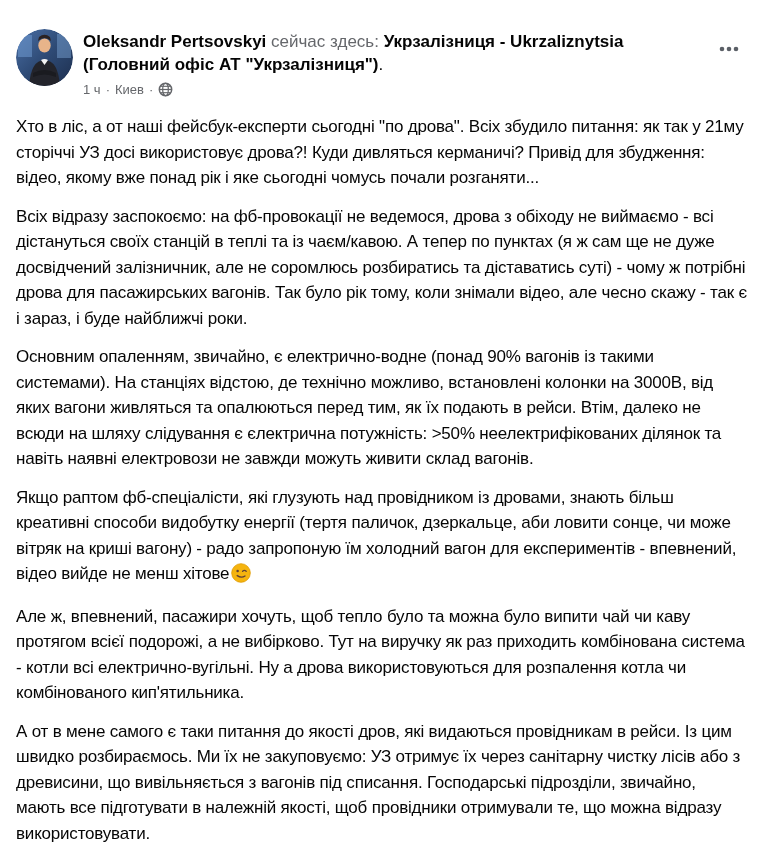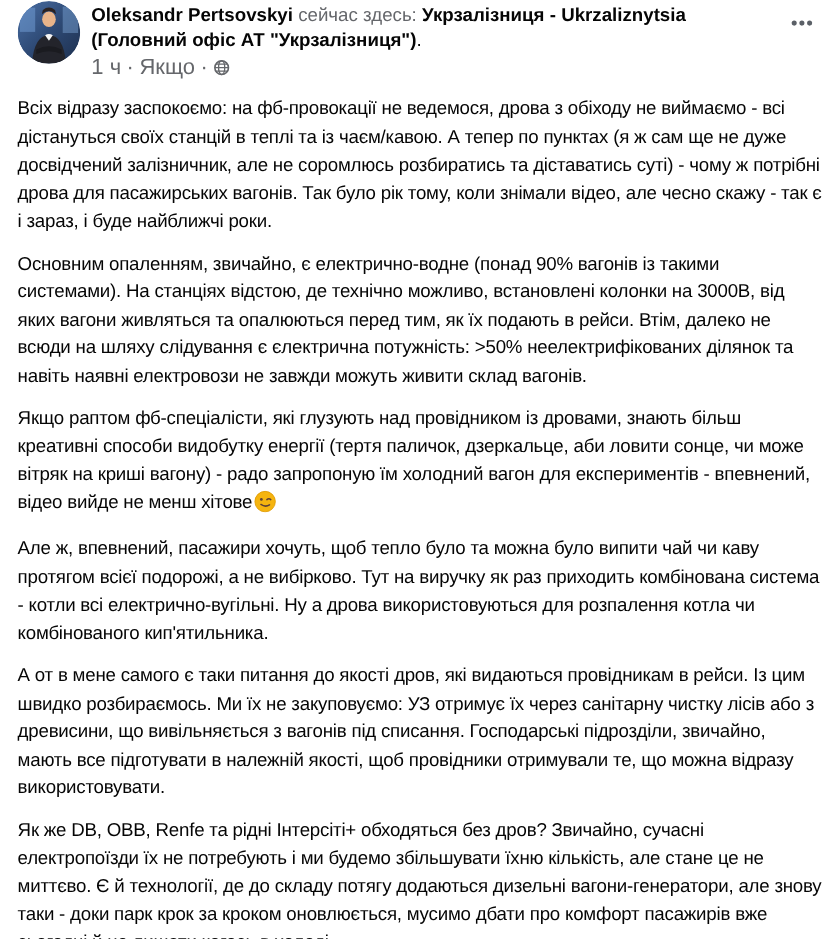--- a/index.html
+++ b/index.html
@@ -1,29 +1,29 @@
 <!DOCTYPE html>
 <html><head>
 <meta charset="utf-8">
 <style>
   html,body{margin:0;padding:0;background:#f0f2f5;}
   .post-card{
     width:763px;height:854px;box-sizing:border-box;background:#fff;
-    padding:1px 16px 0 16px;overflow:hidden;position:relative;
+    padding:29px 16px 0 16px;overflow:hidden;position:relative;
     font-family:"Liberation Sans","DejaVu Sans",sans-serif;
     color:#050505;
   }
   .header-row{display:flex;align-items:flex-start;}
   .avatar-wrap{width:57px;height:57px;margin-right:10px;flex-shrink:0;border-radius:50%;overflow:hidden;cursor:pointer;}
   .avatar-wrap svg{display:block;}
   .header-text{flex:1;font-size:17px;line-height:23px;padding-top:1px;}
   .author-link{font-weight:bold;color:#050505;cursor:pointer;}
   .context-text{color:#65676b;}
   .place-link{font-weight:bold;color:#050505;cursor:pointer;}
-  .meta-row{display:flex;align-items:center;gap:5px;color:#65676b;font-size:20px;line-height:19px;margin-top:4px;}
+  .meta-row{display:flex;align-items:center;gap:5px;color:#65676b;font-size:13px;line-height:19px;margin-top:4px;}
   .meta-sep{color:#65676b;}
   .menu-btn{width:36px;height:36px;border-radius:50%;display:flex;align-items:center;justify-content:center;cursor:pointer;flex-shrink:0;margin-top:2px;}
   .post-body{margin-top:15px;font-size:17px;line-height:25.5px;letter-spacing:-0.2px;}
   .post-body p{margin:0 0 13px 0;}
   .emoji{display:inline-block;vertical-align:-4px;margin-left:2px;}
 </style>
 </head>
 <body>
 
 <div class="post-card">
@@ -55,21 +55,21 @@
       </svg>
     </div>
 
     <div class="header-text">
       <span class="author-link">Oleksandr Pertsovskyi</span>
       <span class="context-text">сейчас здесь:</span>
       <span class="place-link">Укрзалізниця - Ukrzaliznytsia (Головний офіс АТ "Укрзалізниця")</span><span>.</span>
       <div class="meta-row">
         <span>1 ч</span>
         <span class="meta-sep">·</span>
-        <span>Якщо</span>
+        <span>Киев</span>
         <span class="meta-sep">·</span>
         <span style="display:inline-flex;">
           <svg width="15" height="15" viewBox="0 0 16 16">
             <circle cx="8" cy="8" r="6.6" fill="none" stroke="#65676b" stroke-width="1.6"></circle>
             <ellipse cx="8" cy="8" rx="3" ry="6.6" fill="none" stroke="#65676b" stroke-width="1.3"></ellipse>
             <line x1="1.6" y1="8" x2="14.4" y2="8" stroke="#65676b" stroke-width="1.3"></line>
             <line x1="2.6" y1="4.6" x2="13.4" y2="4.6" stroke="#65676b" stroke-width="1.2"></line>
             <line x1="2.6" y1="11.4" x2="13.4" y2="11.4" stroke="#65676b" stroke-width="1.2"></line>
           </svg>
         </span>
@@ -79,20 +79,21 @@
     <div class="menu-btn">
       <svg width="24" height="24" viewBox="0 0 24 24">
         <circle cx="5" cy="12" r="2.3" fill="#5b6067"></circle>
         <circle cx="12" cy="12" r="2.3" fill="#5b6067"></circle>
         <circle cx="19" cy="12" r="2.3" fill="#5b6067"></circle>
       </svg>
     </div>
   </div>
 
   <div class="post-body">
+    <p>Хто в ліс, а от наші фейсбук-експерти сьогодні "по дрова". Всіх збудило питання: як так у 21му сторіччі УЗ досі використовує дрова?! Куди дивляться керманичі? Привід для збудження: відео, якому вже понад рік і яке сьогодні чомусь почали розганяти...</p>
     <p>Всіх відразу заспокоємо: на фб-провокації не ведемося, дрова з обіходу не виймаємо - всі дістануться своїх станцій в теплі та із чаєм/кавою. А тепер по пунктах (я ж сам ще не дуже досвідчений залізничник, але не соромлюсь розбиратись та діставатись суті) - чому ж потрібні дрова для пасажирських вагонів. Так було рік тому, коли знімали відео, але чесно скажу - так є і зараз, і буде найближчі роки.</p>
     <p>Основним опаленням, звичайно, є електрично-водне (понад 90% вагонів із такими системами). На станціях відстою, де технічно можливо, встановлені колонки на 3000В, від яких вагони живляться та опалюються перед тим, як їх подають в рейси. Втім, далеко не всюди на шляху слідування є єлектрична потужність: &gt;50% неелектрифікованих ділянок та навіть наявні електровози не завжди можуть живити склад вагонів.</p>
     <p><span>Якщо раптом фб-спеціалісти, які глузують над провідником із дровами, знають більш креативні способи видобутку енергії (тертя паличок, дзеркальце, аби ловити сонце, чи може вітряк на криші вагону) - радо запропоную їм холодний вагон для експериментів - впевнений, відео вийде не менш хітове</span><span class="emoji">
       <svg width="20" height="20" viewBox="0 0 20 20">
         <circle cx="10" cy="10" r="9.3" fill="#f5b40f"></circle>
         <circle cx="10" cy="10" r="9.3" fill="none" stroke="#e09b00" stroke-width="0.8"></circle>
         <circle cx="6.6" cy="8" r="1.25" fill="#5d4037"></circle>
         <path d="M11.6 8.2 q1.8 -1.6 3.6 0" fill="none" stroke="#5d4037" stroke-width="1.3" stroke-linecap="round"></path>
         <path d="M6.2 12.6 q4 2.8 7.8 0.4" fill="none" stroke="#5d4037" stroke-width="1.4" stroke-linecap="round"></path>
       </svg>

